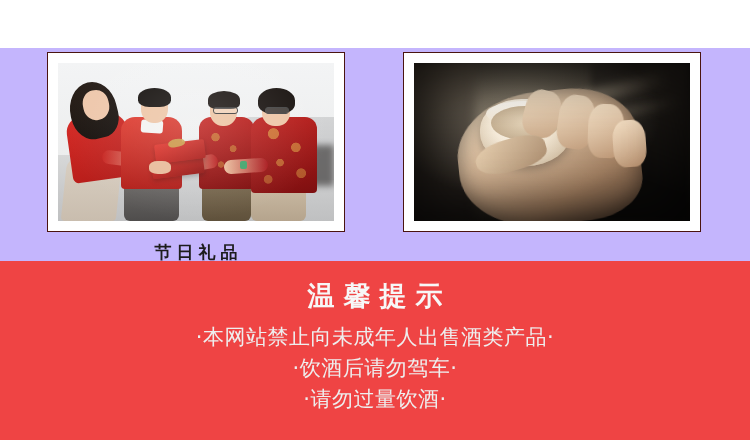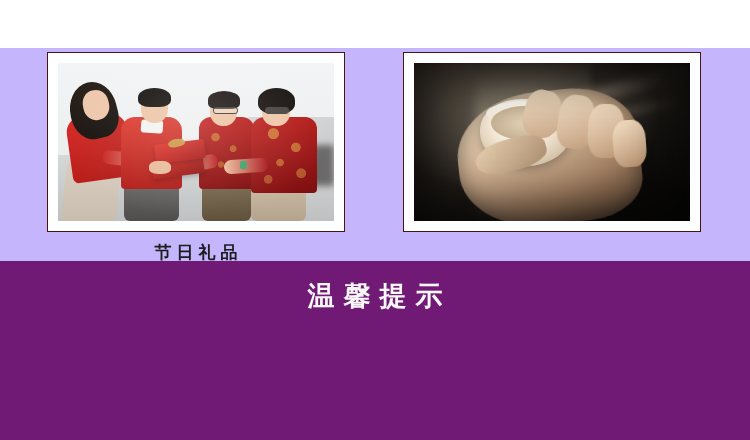--- a/index.html
+++ b/index.html
@@ -249,21 +249,21 @@
   }
   .caption.left  { left: 47px; }
   .caption.right { left: 403px; }
 
   
   .notice {
     position: absolute;
     left: 0; top: 261px;
     width: 750px;
     height: 179px;
-    background: #701a75;
+    background: #ef4444;
     color: #ffffff;
     text-align: center;
   }
   .notice-title {
     font-family: "DejaVu Serif", "Liberation Serif", serif;
     font-size: 27px;
     font-weight: 700;
     letter-spacing: 9px;
     text-indent: 9px;
     color: #f7f7f7;
@@ -355,13 +355,18 @@
       <div class="cp-finger cp-thumb"></div>
 
       <div class="cp-glow"></div>
       <div class="cp-vig"></div>
     </div>
   </div>
 </div>
 
 <div class="notice">
   <div class="notice-title">温馨提示</div>
+  <ul class="notice-lines">
+    <li class="notice-line">·本网站禁止向未成年人出售酒类产品·</li>
+    <li class="notice-line">·饮酒后请勿驾车·</li>
+    <li class="notice-line">·请勿过量饮酒·</li>
+  </ul>
 </div>
 
 </body></html>

